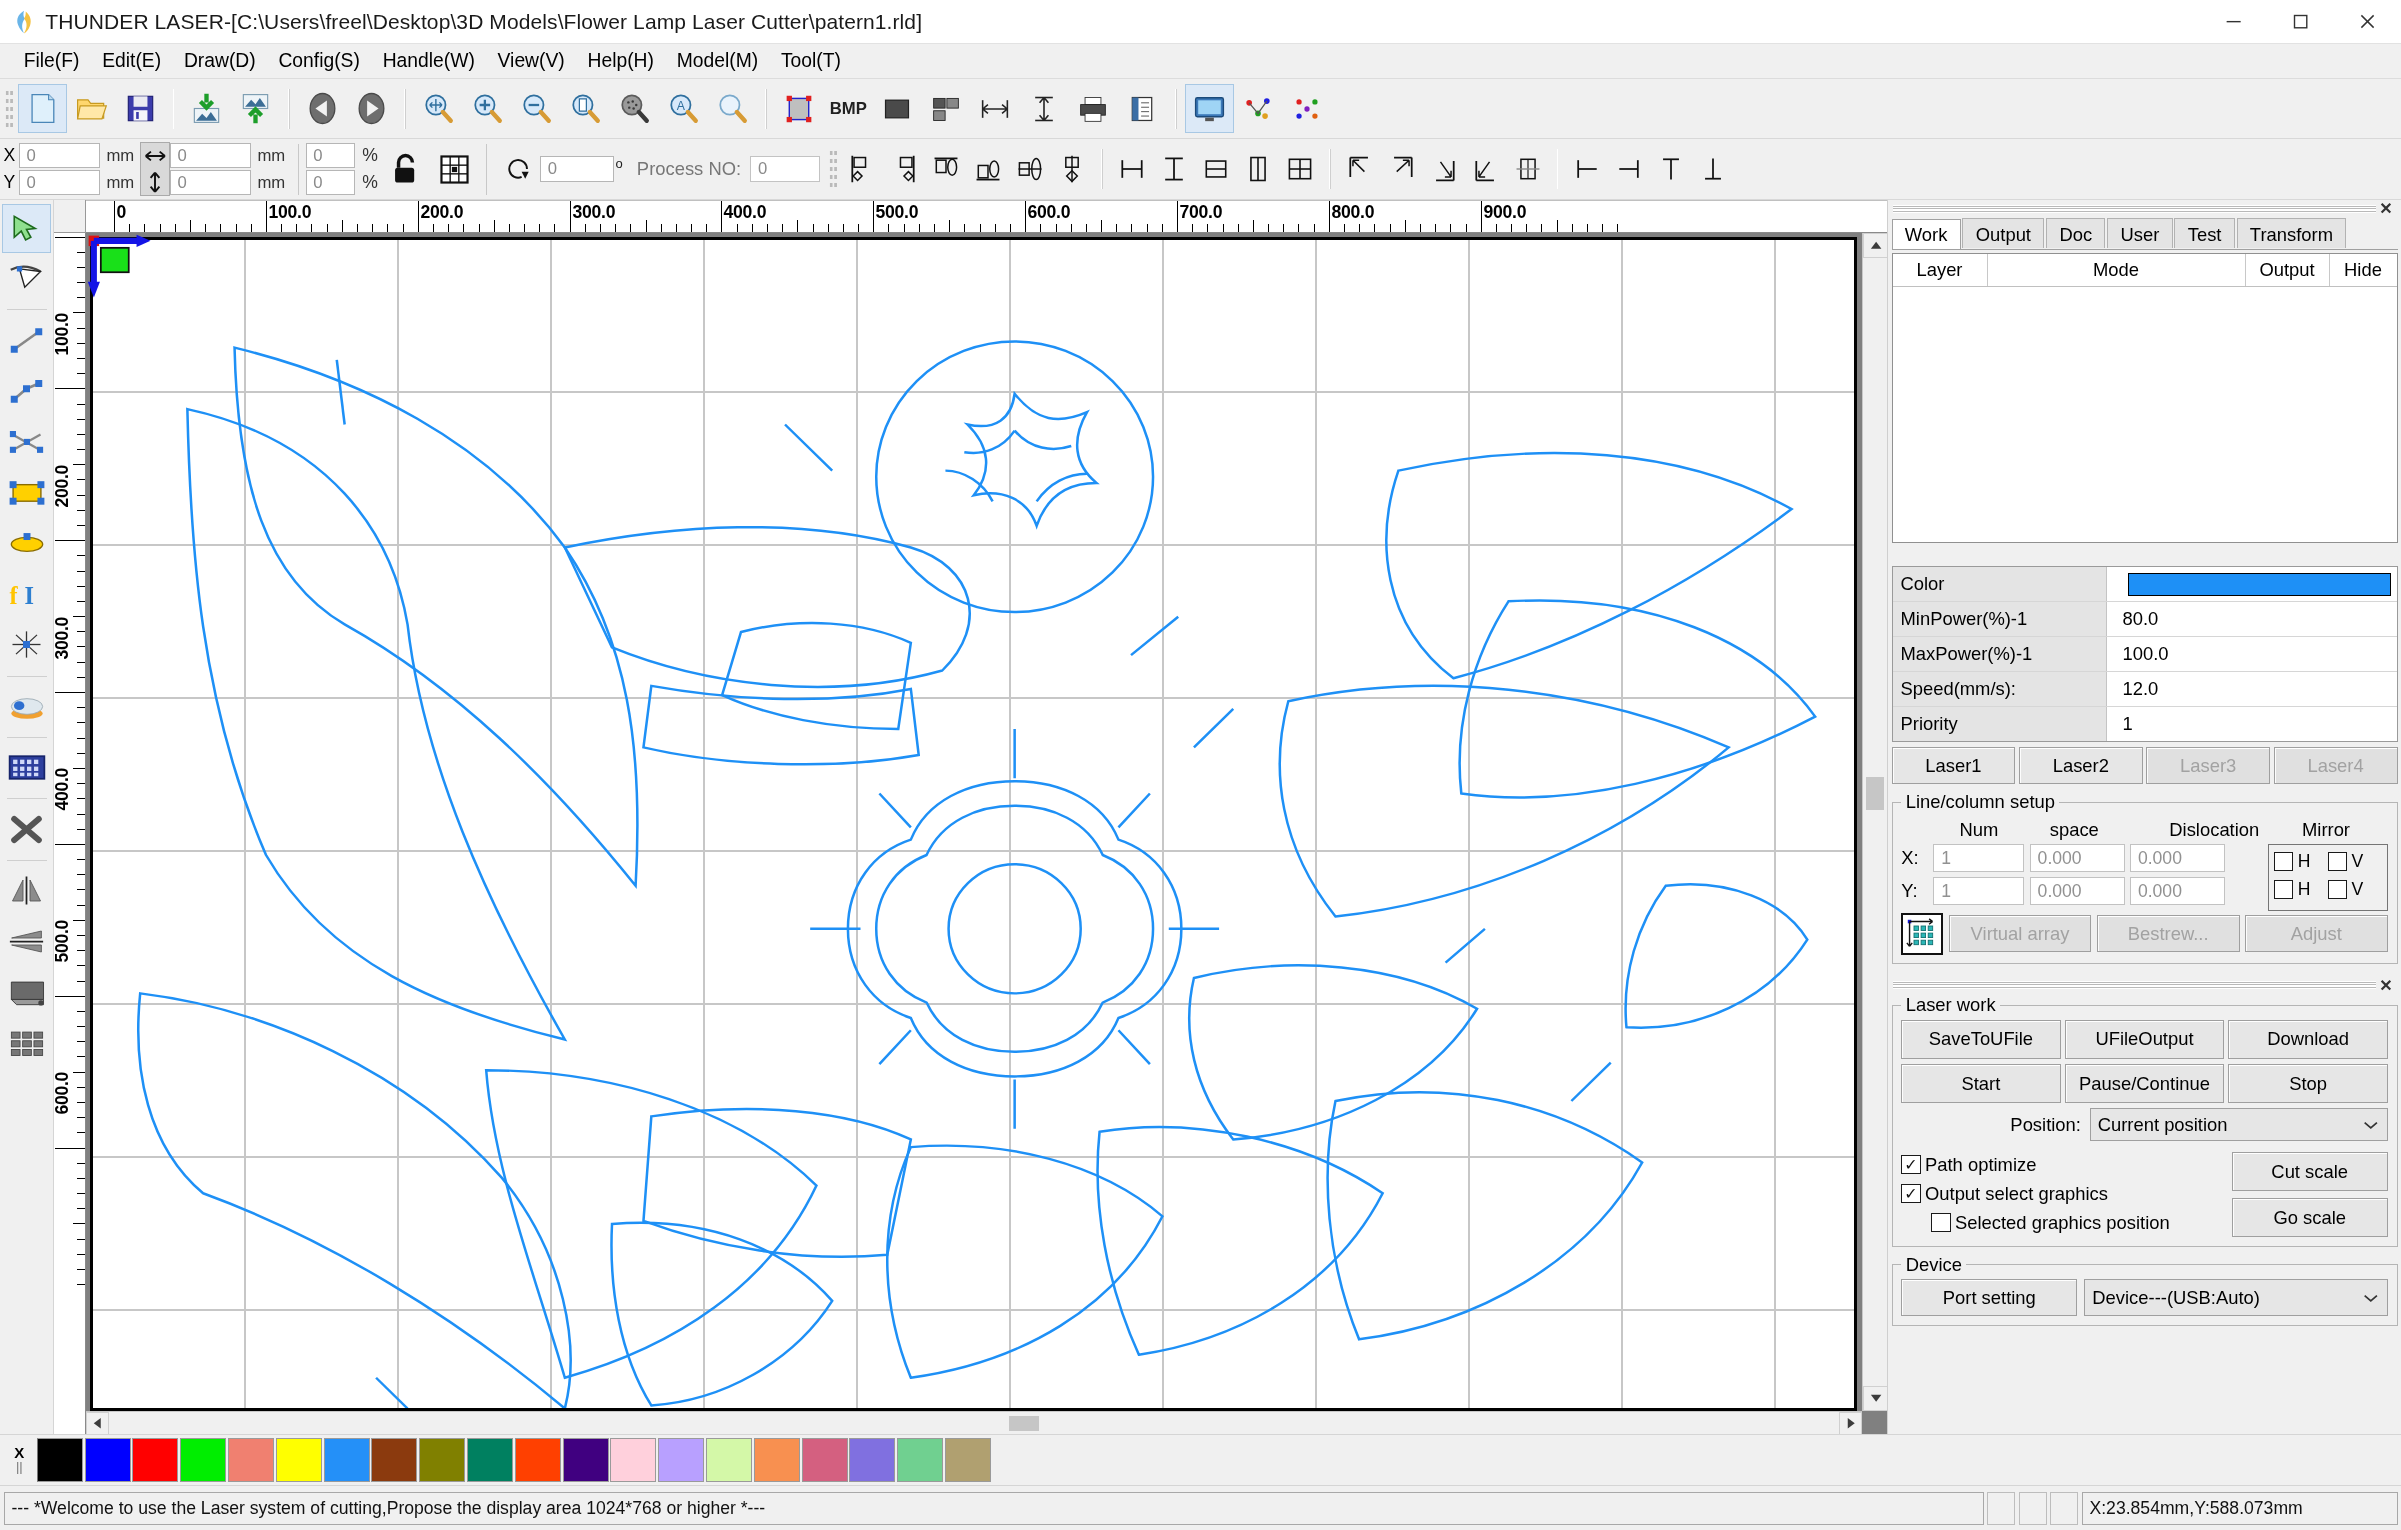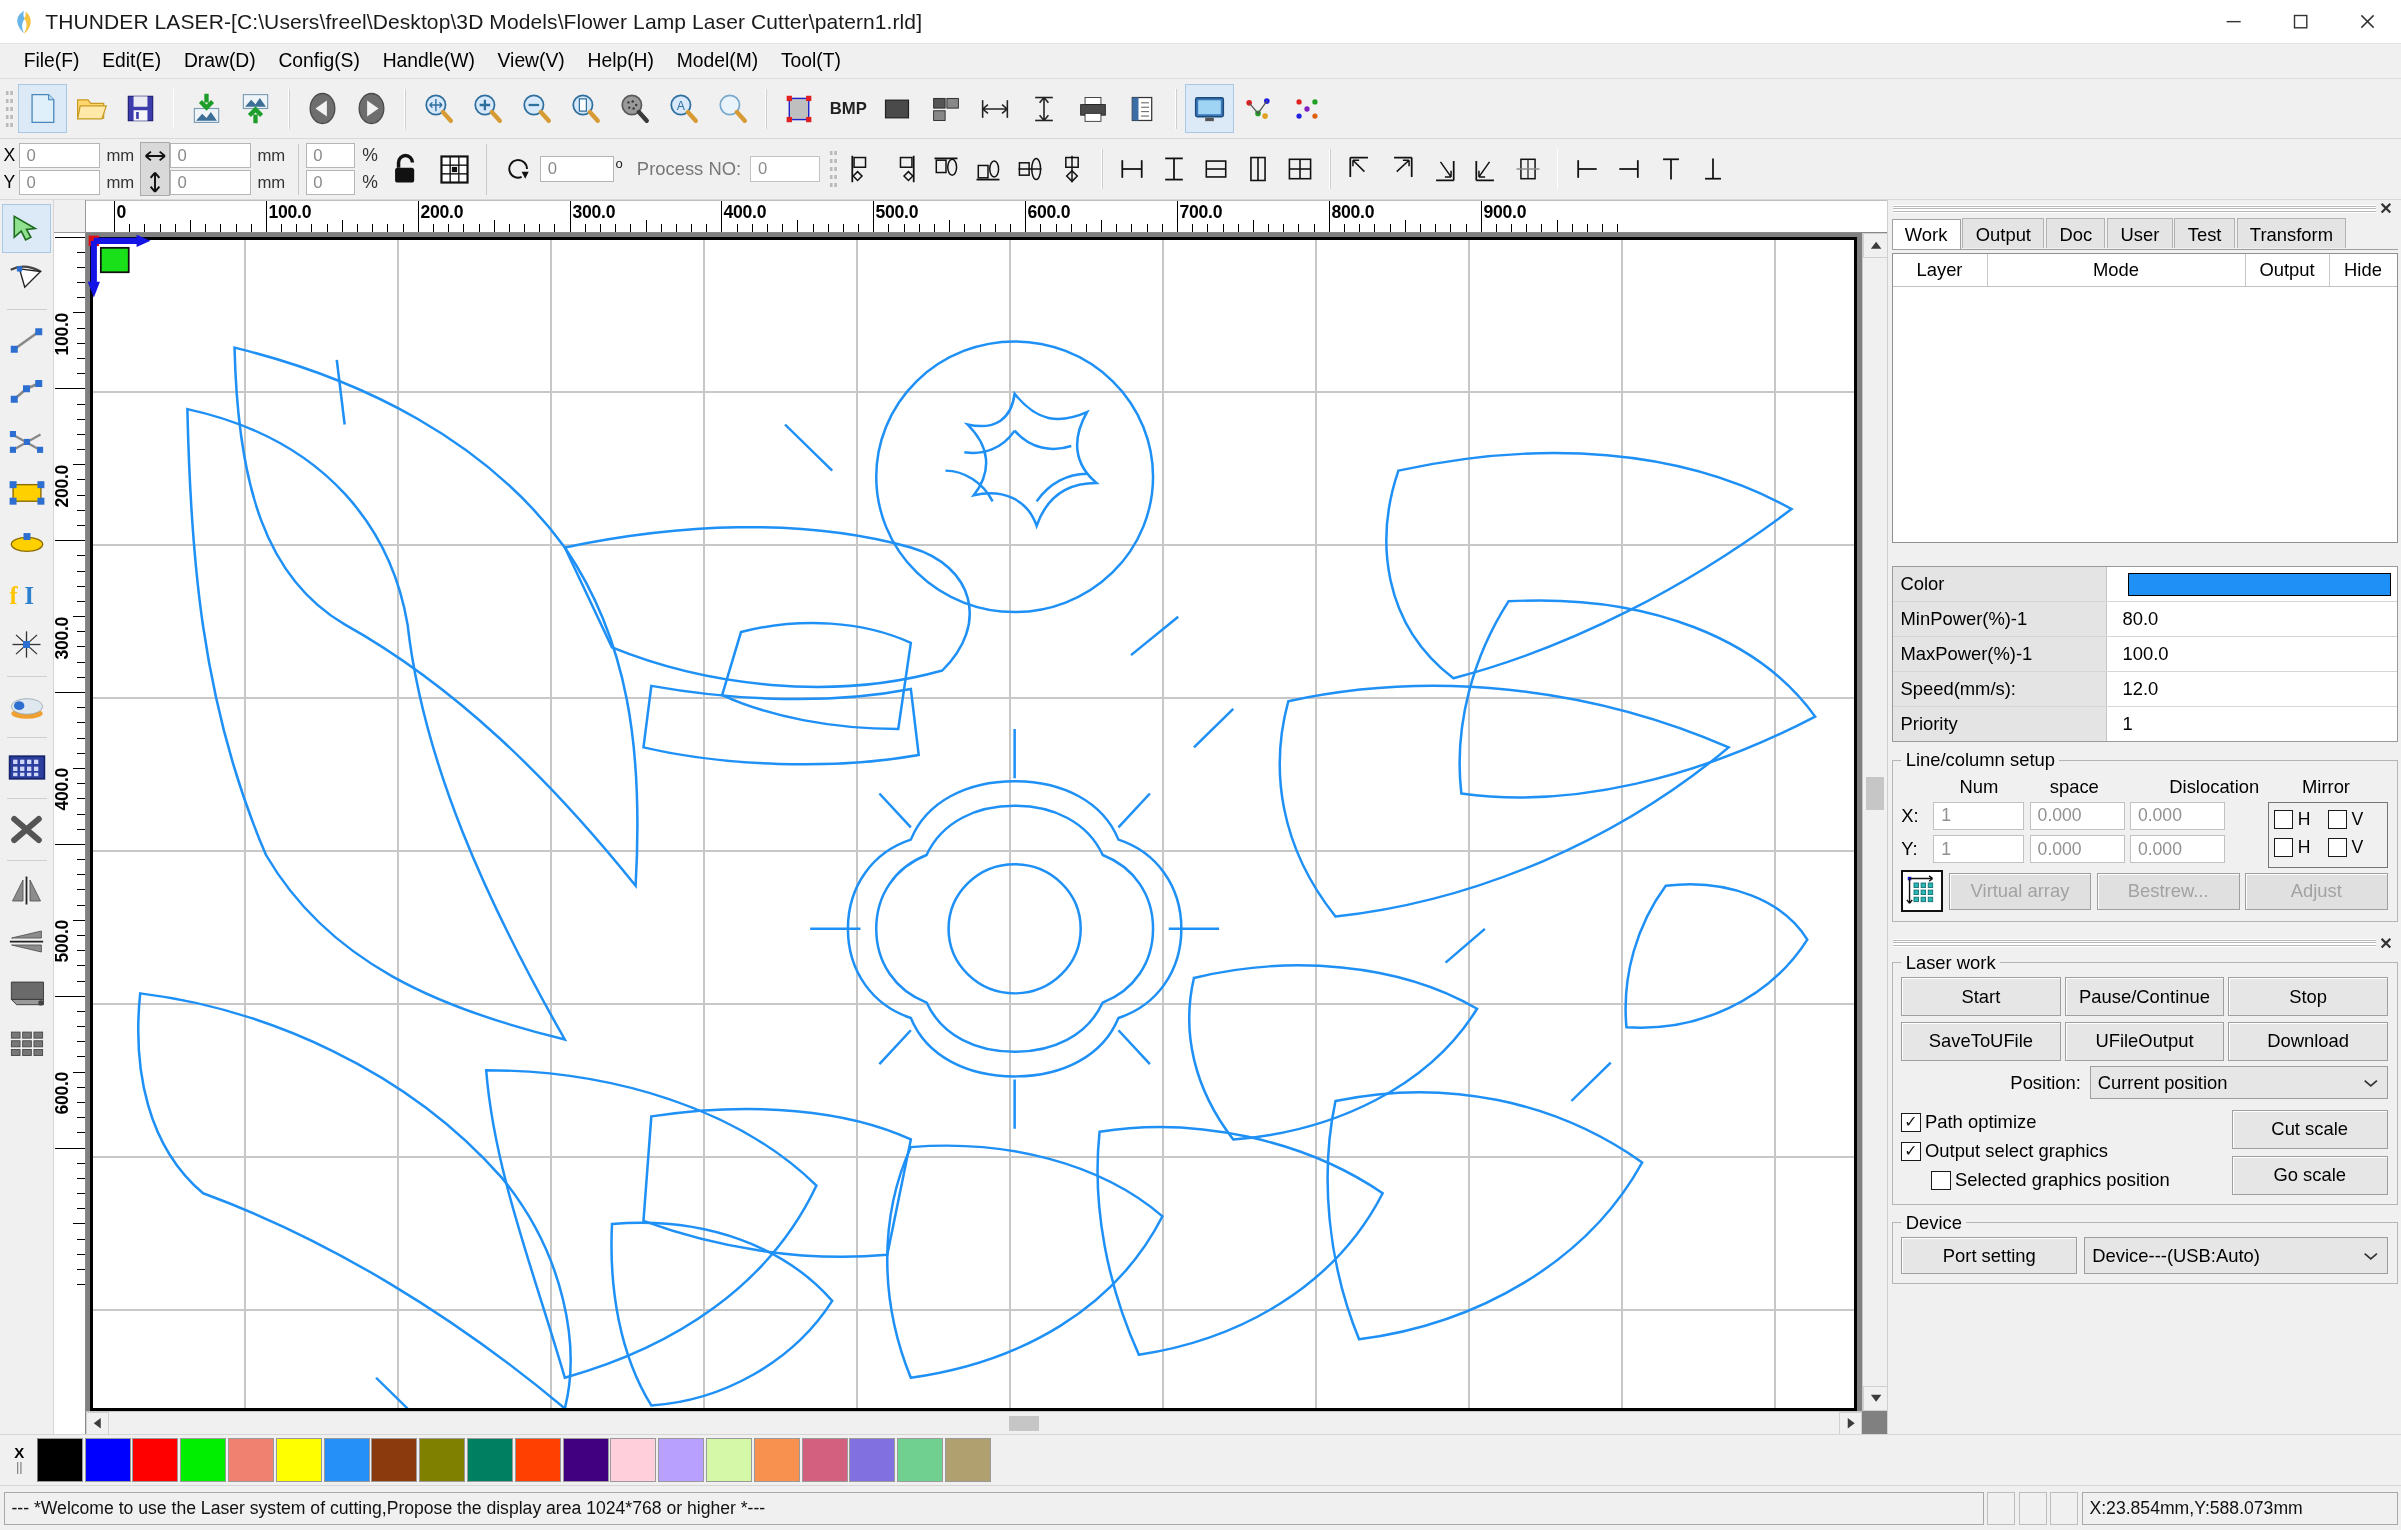--- a/index.html
+++ b/index.html
@@ -1175,20 +1175,26 @@
         <div class="prow">
           <div class="pkey">Speed(mm/s):</div>
           <div class="pval">12.0</div>
         </div>
         <div class="prow">
           <div class="pkey">Priority</div>
           <div class="pval">1</div>
         </div>
       </div>
 
+      <div class="laserrow">
+        <div class="lbtn">Laser1</div>
+        <div class="lbtn">Laser2</div>
+        <div class="lbtn disabled">Laser3</div>
+        <div class="lbtn disabled">Laser4</div>
+      </div>
 
       <fieldset>
         <legend>Line/column setup</legend>
         <div class="lcs-head">
           <span style="width:32px;flex:0 0 32px;"></span>
           <span style="width:91px;flex:0 0 91px;">Num</span>
           <span style="width:100px;flex:0 0 100px;">space</span>
           <span style="width:100px;flex:0 0 100px;margin-left:40px;">Dislocation</span>
           <span style="flex:1 1 auto;">Mirror</span>
         </div>
@@ -1248,28 +1254,28 @@
       </fieldset>
 
       <div class="panel-grip" style="margin-top:12.3px;">
         <div class="pg-lines"></div>
         <div class="pg-x">✕</div>
       </div>
 
       <fieldset style="margin-top:0;">
         <legend>Laser work</legend>
         <div class="lwgrid">
+          <div class="wbtn">SaveToUFile</div>
+          <div class="wbtn">UFileOutput</div>
+          <div class="wbtn">Download</div>
+        </div>
+        <div class="lwgrid">
           <div class="wbtn">Start</div>
           <div class="wbtn">Pause/Continue</div>
           <div class="wbtn">Stop</div>
-        </div>
-        <div class="lwgrid">
-          <div class="wbtn">SaveToUFile</div>
-          <div class="wbtn">UFileOutput</div>
-          <div class="wbtn">Download</div>
         </div>
         <div class="posrow">
           <span class="plbl">Position:</span>
           <div class="select">
             <span>Current position</span>
             <span>
               <svg width="17.6" height="10.5" viewBox="0 0 20 12">
                   <path d="M3 3 L10 9 L17 3" stroke="#333" stroke-width="2" fill="none"></path>
                 </svg>
             </span>

